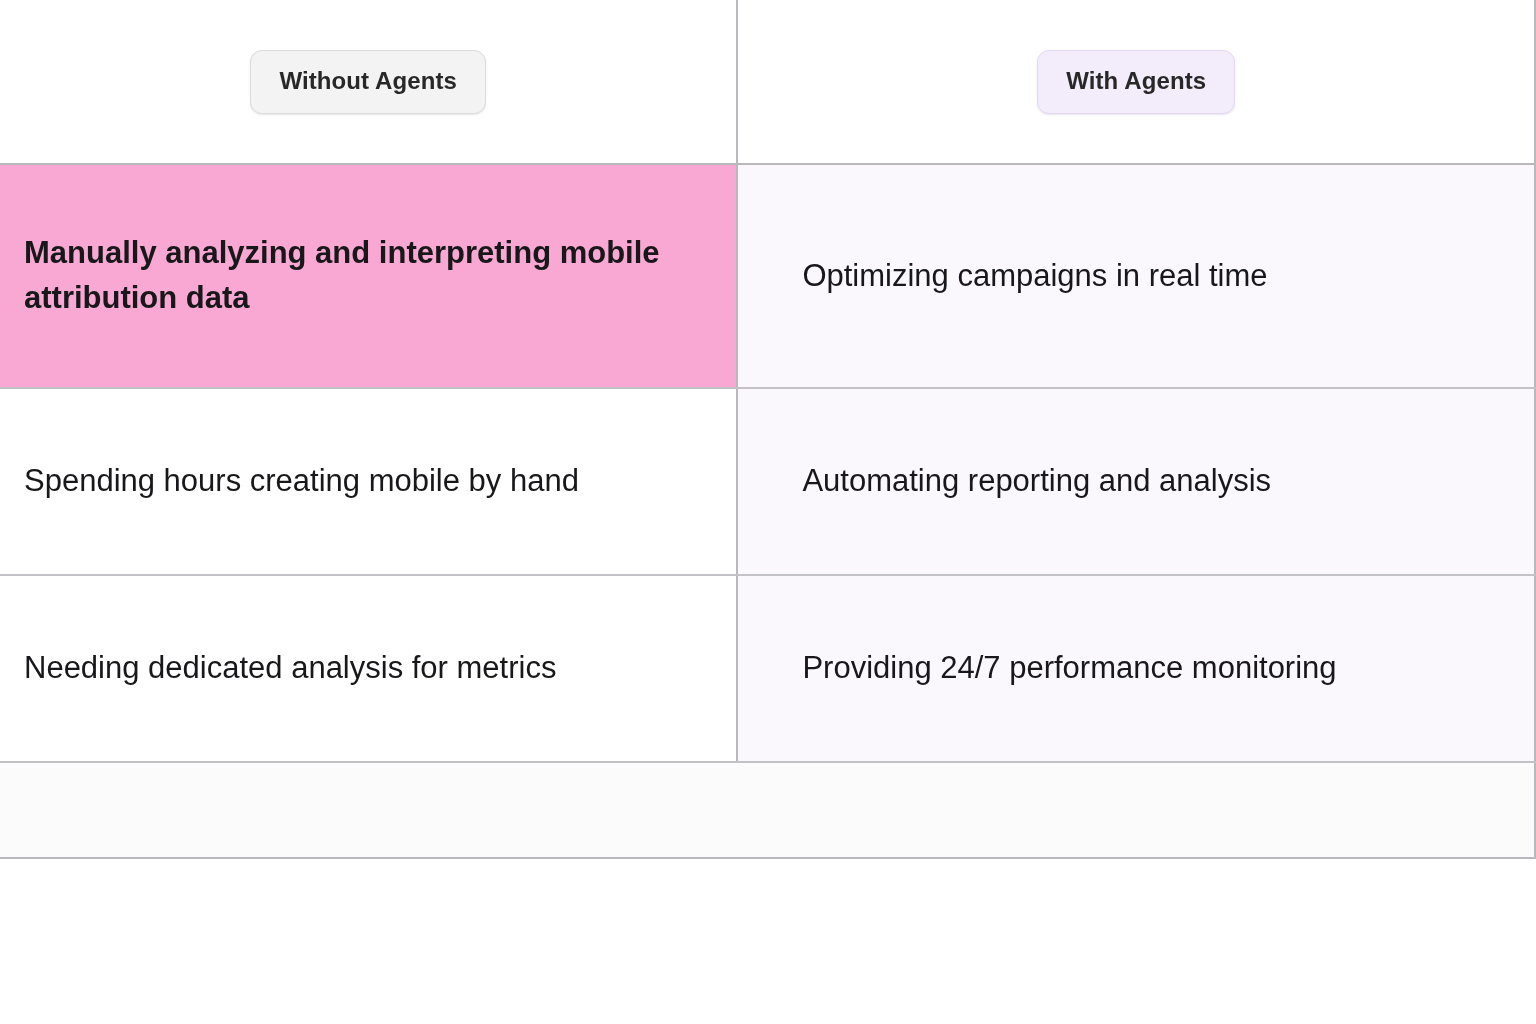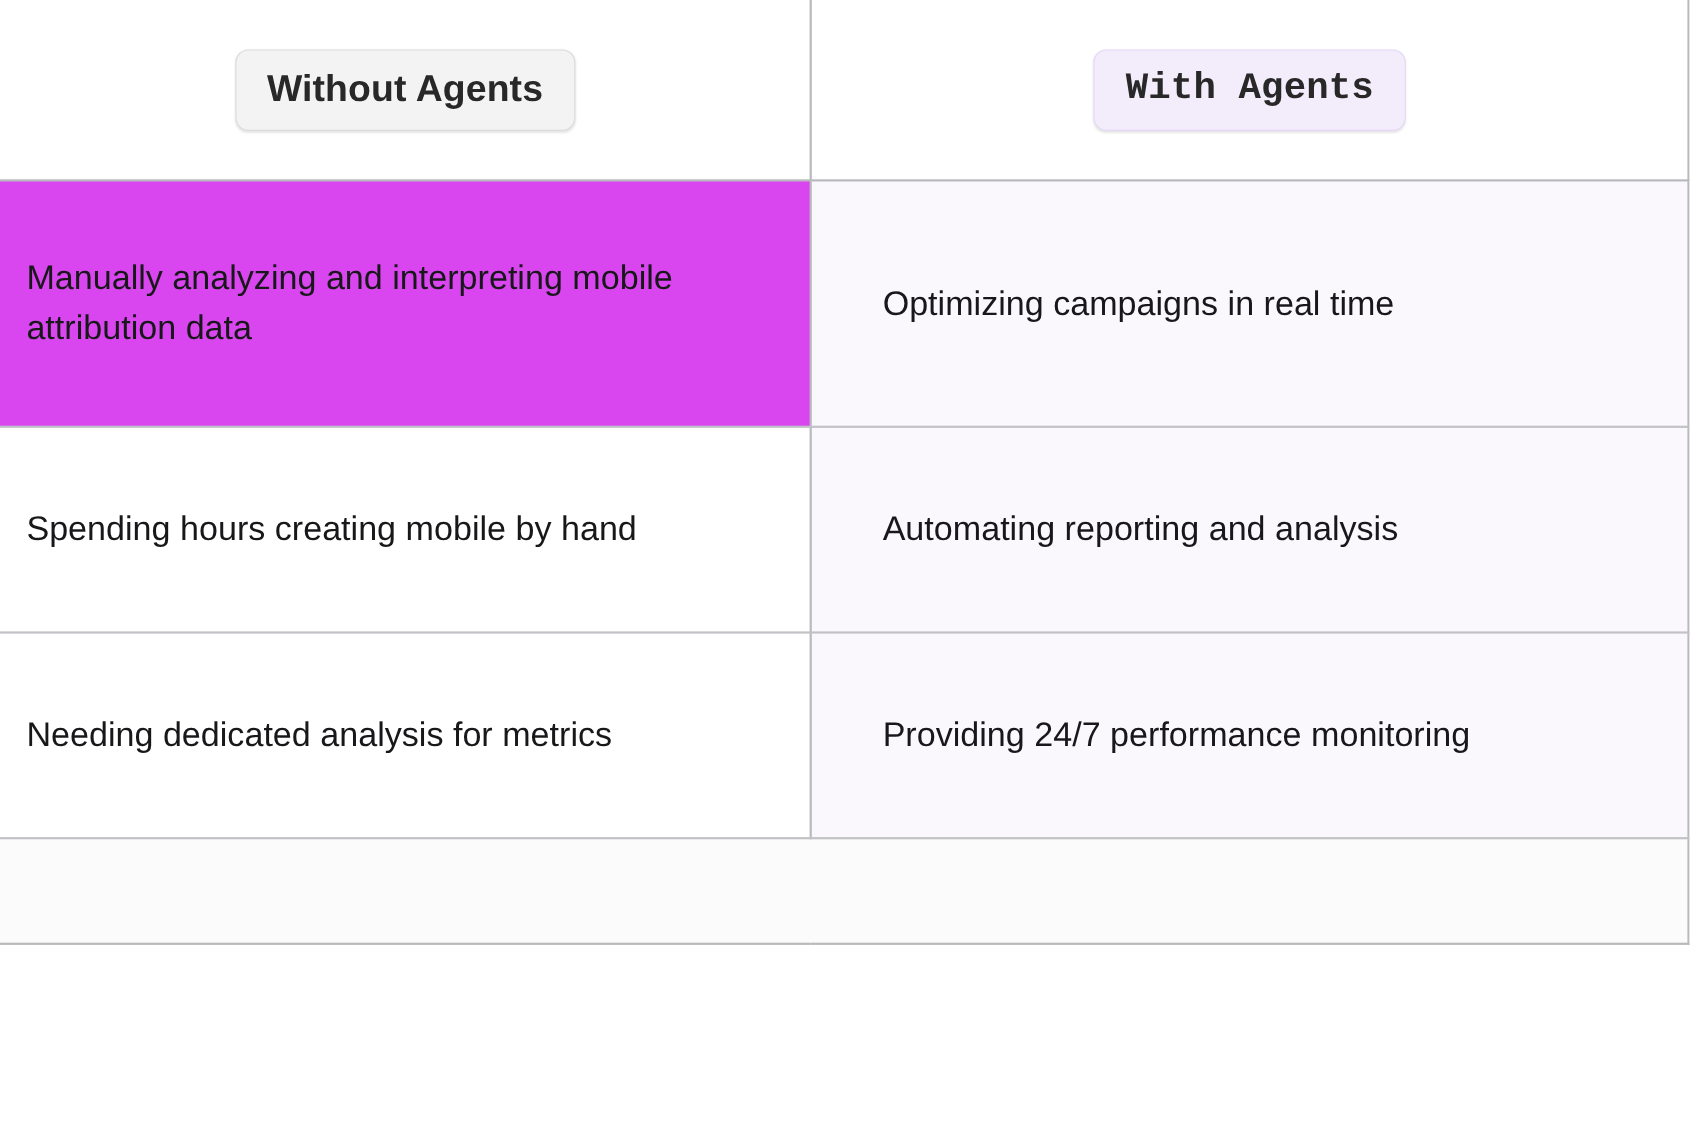--- a/index.html
+++ b/index.html
@@ -35,40 +35,39 @@
   }
   .head-cell.col-left {
     border-right: 2px solid #b9b9bd;
   }
   .head-cell.col-right {
     border-right: 2px solid #b9b9bd;
   }
 
   .badge {
     display: inline-block;
-    font-size: 34px;
+    font-size: 24px;
     font-weight: bold;
     letter-spacing: 0.1px;
     line-height: 1;
     padding: 18px 28px 20px 28px;
     border-radius: 12px;
     box-sizing: border-box;
   }
   .badge-without {
     background: #f3f3f3;
     color: #282828;
     border: 1px solid #dcdcdc;
     box-shadow: 0 1px 2px rgba(0,0,0,0.10);
   }
   .badge-with {
     background: #f3ecfb;
     color: #282828;
     border: 1px solid #e5d8f7;
     box-shadow: 0 1px 2px rgba(0,0,0,0.10);
-    font-family: Liberation Mono, monospace;
   }
 
   
   .body-row { height: 187px; }
   .body-row.tall { height: 224px; }
 
   .cell {
     vertical-align: middle;
     font-size: 31px;
     line-height: 1.45;
@@ -80,21 +79,21 @@
     padding-left: 24px;
     padding-right: 40px;
     border-right: 2px solid #b9b9bd;
   }
   .cell.col-right {
     padding-left: 64px;
     padding-right: 50px;
     border-right: 2px solid #b9b9bd;
   }
 
-  .cell.col-left.stripe  { background: #d946ef; }
+  .cell.col-left.stripe  { background: #f9a8d4; font-weight: bold; }
   .cell.col-left.plain   { background: #ffffff; }
   .cell.col-right        { background: #faf8fd; margin-left: 12px; }
 
   
   .footer-row { height: 96px; }
   .footer-cell {
     background: #fbfbfb;
     border-top: 2px solid #b9b9bd;
     border-bottom: 2px solid #b9b9bd;
     border-right: 2px solid #b9b9bd;

